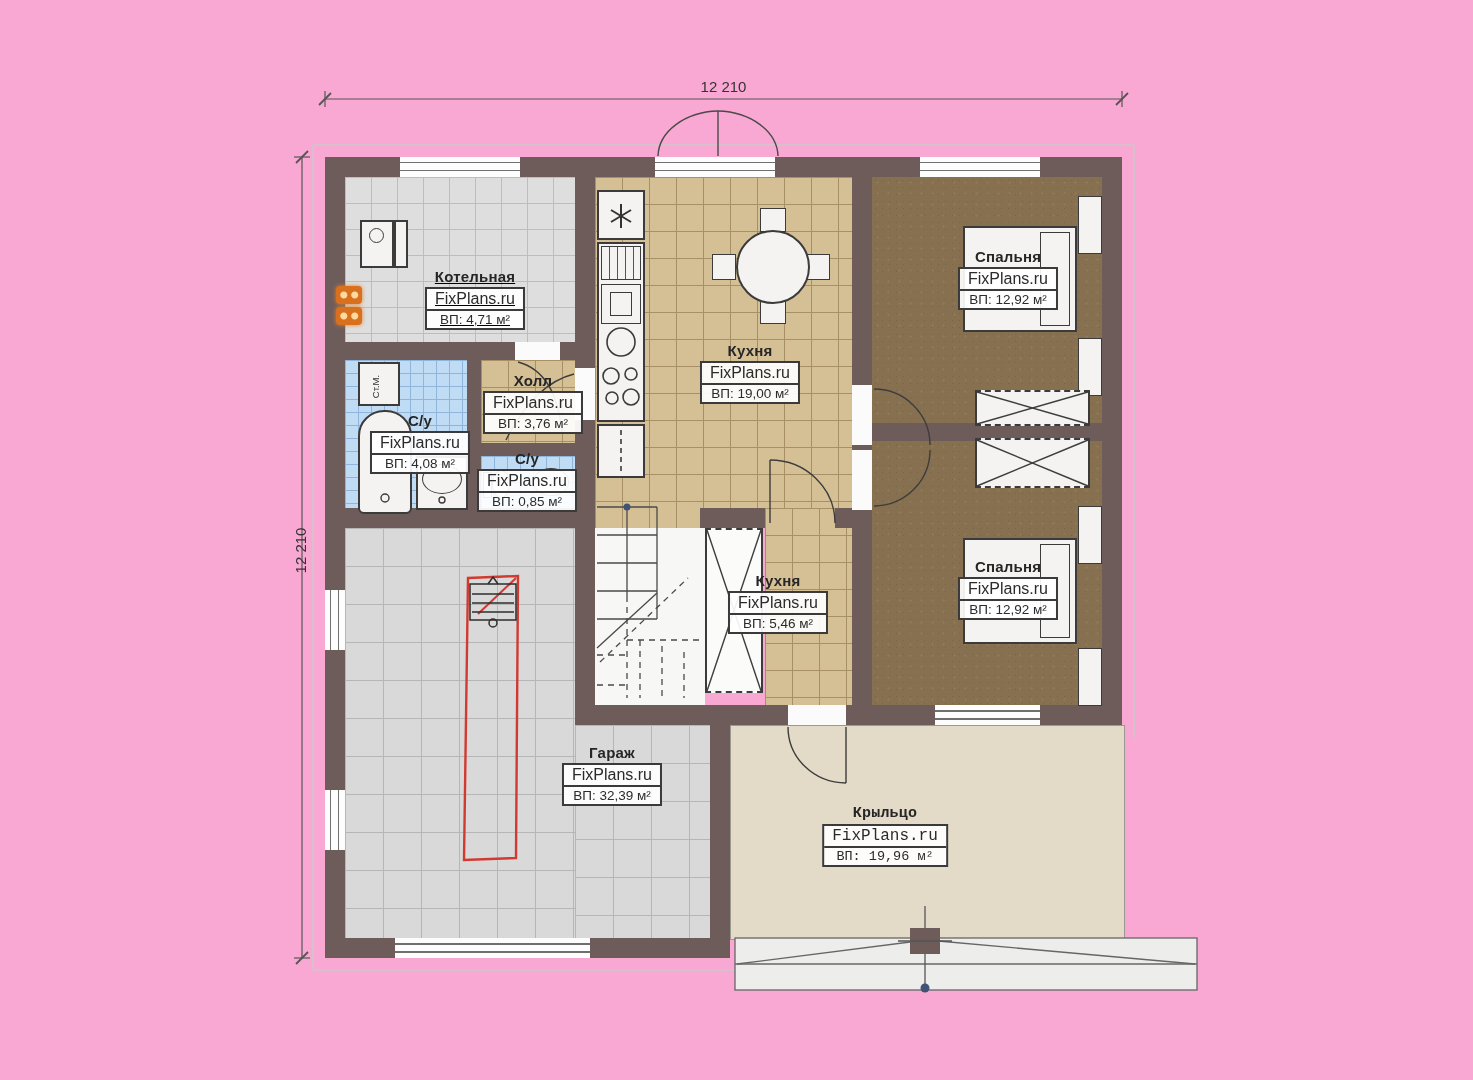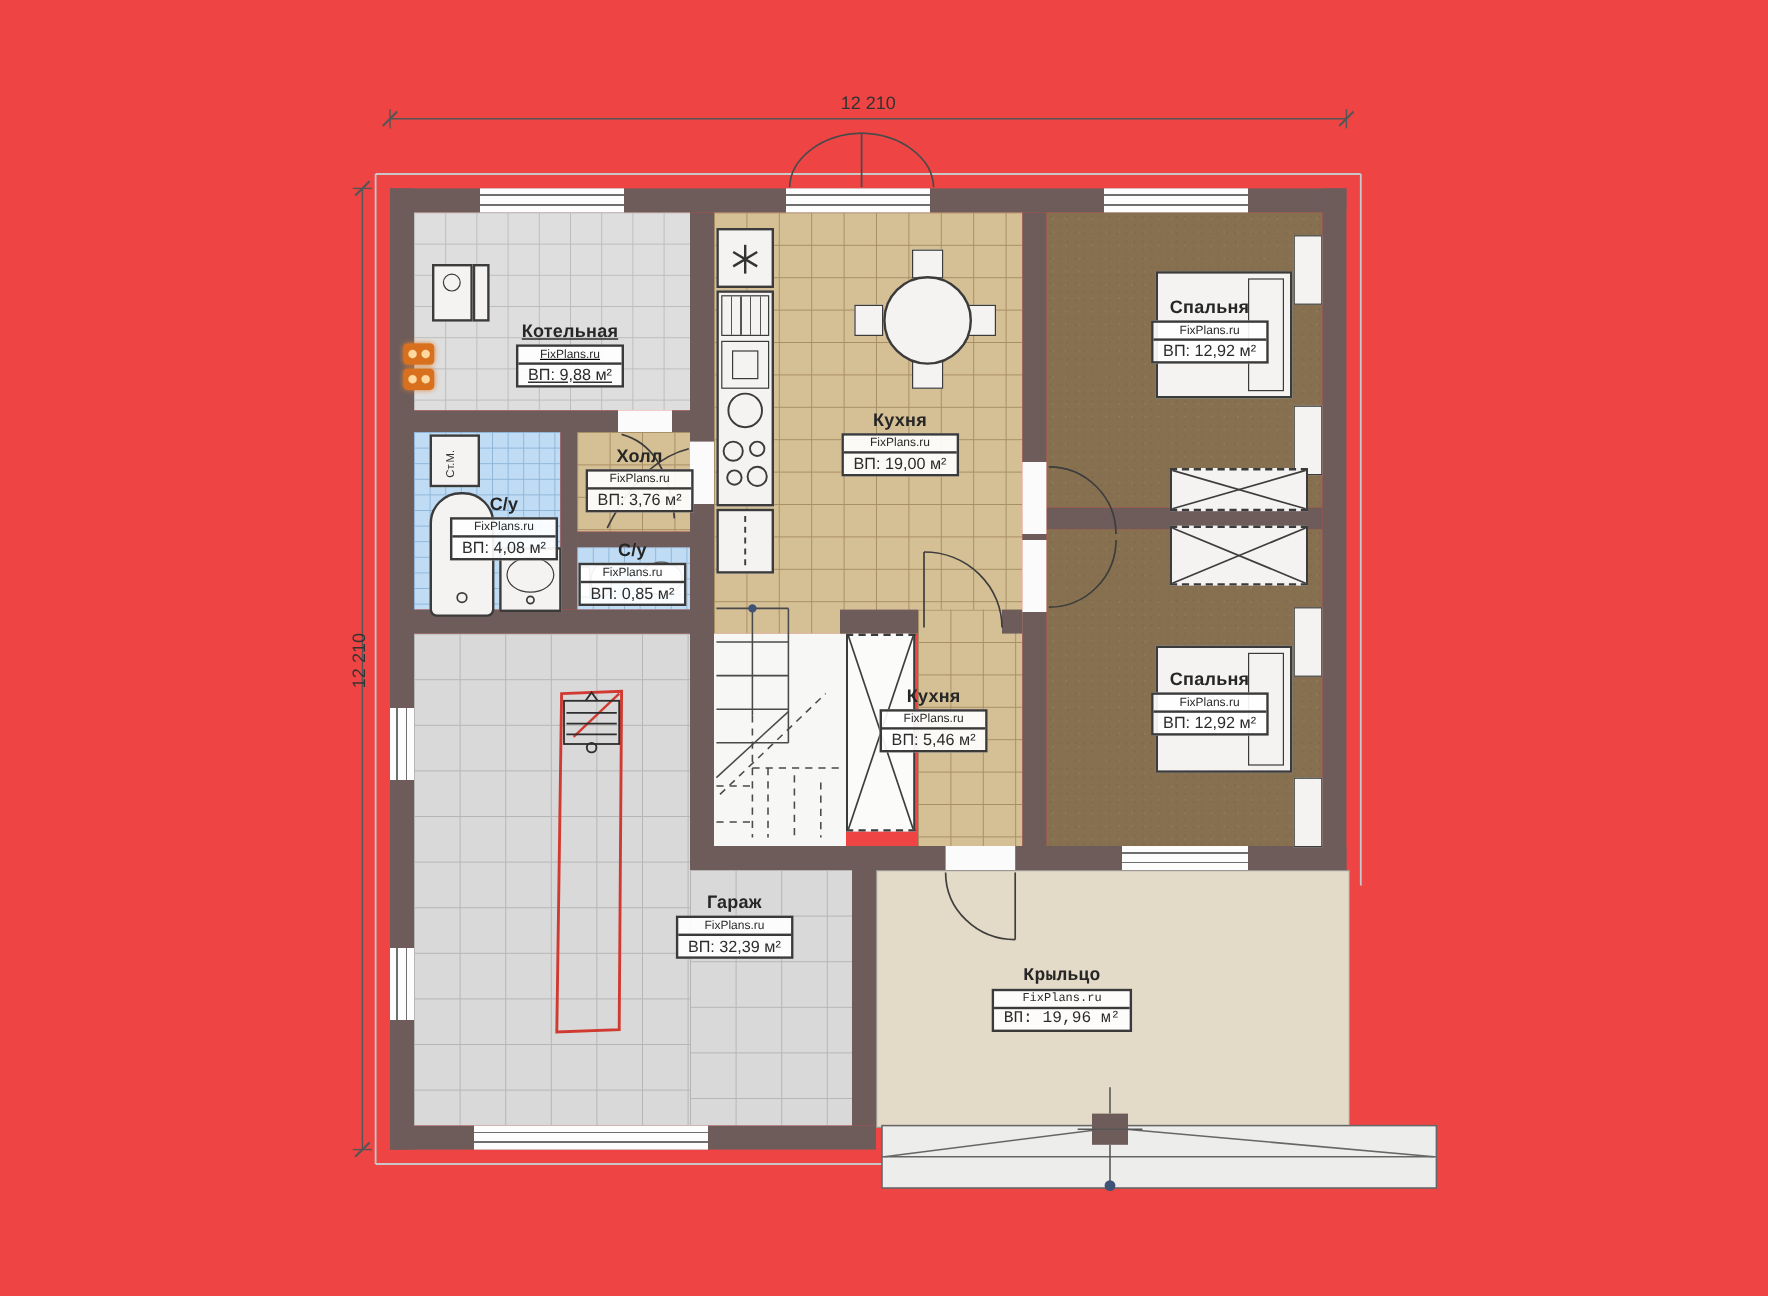--- a/index.html
+++ b/index.html
@@ -1,16 +1,16 @@
 <!DOCTYPE html>
 <html><head>
 <meta charset="utf-8">
 <style>
   html,body{margin:0;padding:0;background:#ffffff;}
-  #stage{position:relative;width:1473px;height:1080px;background:#ef4444;overflow:hidden;
+  #stage{position:relative;width:1473px;height:1080px;background:#f9a8d4;overflow:hidden;
          font-family:"Liberation Sans", sans-serif;}
   
   .wall{position:absolute;background:#6e5c5b;box-sizing:border-box;z-index:10;}
   
   .win-h{position:absolute;z-index:12;background:linear-gradient(to bottom,#fdfdfd 0 5px,#6f6f6f 5px 6.5px,#fdfdfd 6.5px 13px,#6f6f6f 13px 14.5px,#fdfdfd 14.5px 20px);}
   .win-v{position:absolute;z-index:12;background:linear-gradient(to right,#fdfdfd 0 5px,#6f6f6f 5px 6.5px,#fdfdfd 6.5px 13px,#6f6f6f 13px 14.5px,#fdfdfd 14.5px 20px);}
   .opening{position:absolute;z-index:12;background:#fbfbfb;}
   
   .floor{position:absolute;z-index:2;box-sizing:border-box;}
   .tile-gray{background-color:#dedede;background-image:linear-gradient(#bdbdbd 1px,transparent 1px),linear-gradient(90deg,#bdbdbd 1px,transparent 1px);background-size:26px 26px;}
@@ -24,21 +24,21 @@
   .fx{position:absolute;background:#f4f3f1;border:2px solid #3b3b3b;box-sizing:border-box;z-index:14;}
   .fx.thin{border-width:1.5px;}
   .fx.round{border-radius:50%;}
   .fx.ellipse{border-radius:50%;}
   .dash-tb{border-top-style:dashed;border-bottom-style:dashed;}
   .radiator{position:absolute;z-index:14;border-radius:4px;background:radial-gradient(circle at 30% 50%,#ffd9a0 3px,transparent 4px),radial-gradient(circle at 72% 50%,#ffd9a0 3px,transparent 4px),#d8701e;box-shadow:0 0 4px #e08030;}
   
   .room-label{position:absolute;transform:translateX(-50%);display:flex;flex-direction:column;align-items:center;z-index:30;}
   .rl-title{font-size:15px;font-weight:bold;color:#262626;white-space:nowrap;margin-bottom:2px;letter-spacing:.2px;}
   .rl-box{border:2px solid #3a3a3a;background:rgba(255,255,255,.92);text-align:center;}
-  .rl-brand{font-size:10px;color:#2b2b2b;padding:1px 8px;border-bottom:2px solid #3a3a3a;white-space:nowrap;}
+  .rl-brand{font-size:16px;color:#2b2b2b;padding:1px 8px;border-bottom:2px solid #3a3a3a;white-space:nowrap;}
   .rl-area{font-size:13.5px;color:#2b2b2b;padding:1px 8px;white-space:nowrap;}
   .dim-text{position:absolute;font-size:15px;color:#333;z-index:30;text-align:center;}
   .stm-label{position:absolute;z-index:15;font-size:9.5px;color:#333;transform:rotate(-90deg);white-space:nowrap;}
   svg.linework{position:absolute;left:0;top:0;z-index:20;pointer-events:none;}
 </style>
 </head>
 <body>
 
 <div id="stage">
 
@@ -248,21 +248,21 @@
     </g>
   </svg>
 
   <div class="dim-text" style="left:325px;top:78px;width:797px;">12 210</div>
   <div class="dim-text" style="left:255px;top:542px;width:90px;transform:rotate(-90deg);">12 210</div>
 
   <div class="room-label" style="left:475px;top:268px;text-decoration:underline;">
     <div class="rl-title">Котельная</div>
     <div class="rl-box">
         <div class="rl-brand">FixPlans.ru</div>
-        <div class="rl-area">ВП: 9,88 м²</div>
+        <div class="rl-area">ВП: 4,71 м²</div>
       </div>
   </div>
   <div class="room-label" style="left:420px;top:412px;">
     <div class="rl-title">С/у</div>
     <div class="rl-box">
         <div class="rl-brand">FixPlans.ru</div>
         <div class="rl-area">ВП: 4,08 м²</div>
       </div>
   </div>
   <div class="room-label" style="left:533px;top:372px;">

